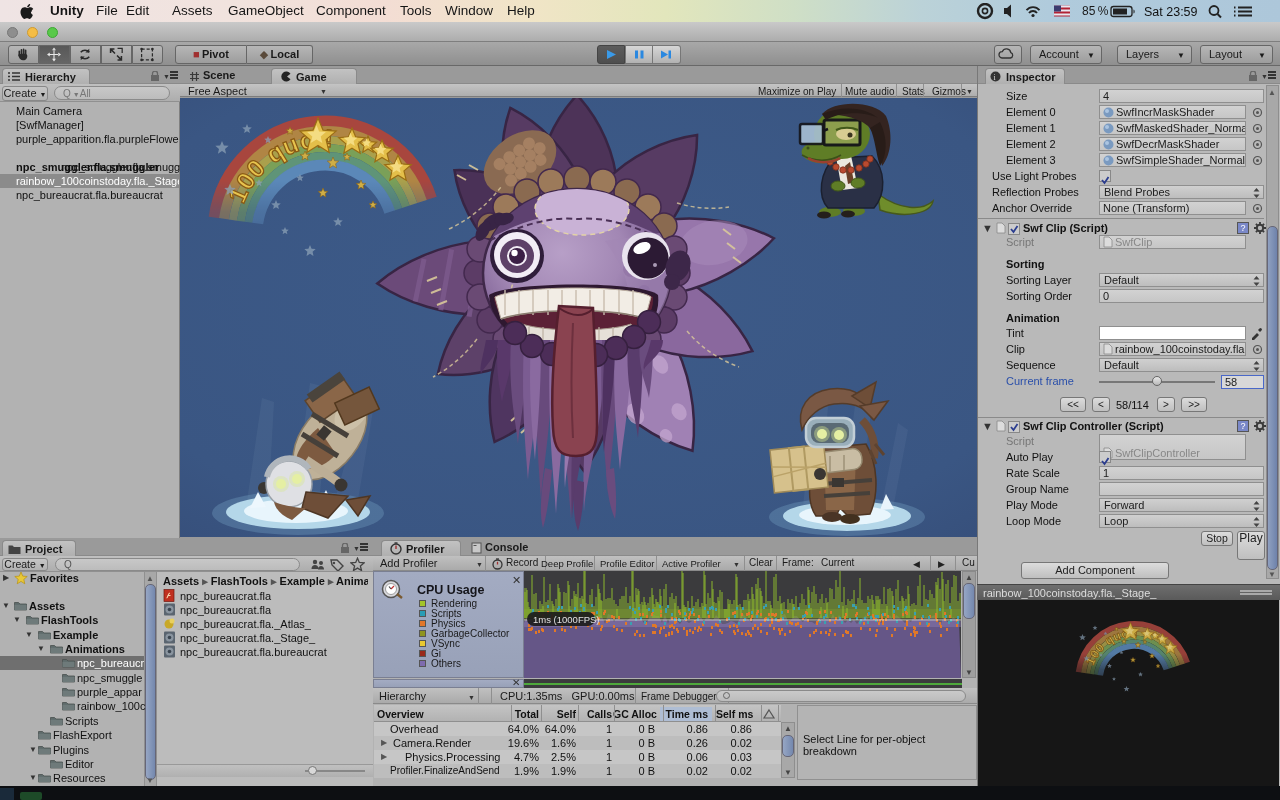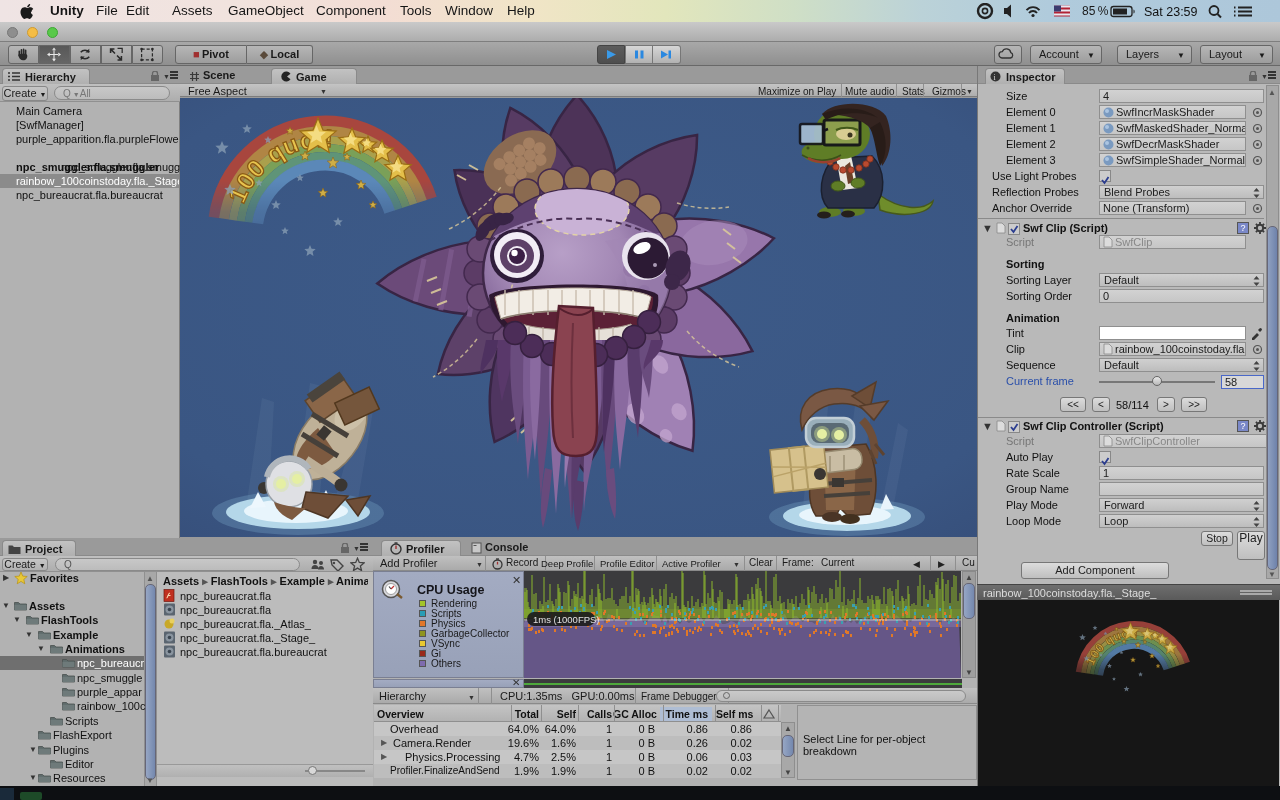--- a/index.html
+++ b/index.html
@@ -633,21 +633,21 @@
         <path d="M2 5l2.5 3L8.5 2" fill="none" stroke="#2b3d8f" stroke-width="1.8"></path>
       </svg></span>&nbsp;<b>Swf Clip Controller (Script)</b></div>
 <div style="position:absolute;left:1237px;top:420px;width:12px;height:12px;background:#7a88c8;border:1px solid #555;font-size:9px;color:#fff;text-align:center;line-height:11px;box-sizing:border-box;">?</div>
 <svg style="position:absolute;left:1254px;top:420px;" width="12" height="12">
     <circle cx="6" cy="6" r="3.2" fill="none" stroke="#3a3a3a" stroke-width="2"></circle>
     <g stroke="#3a3a3a" stroke-width="1.8">
       <path d="M6 0v2.2M6 9.8V12M0 6h2.2M9.8 6H12M1.9 1.9l1.5 1.5M8.6 8.6l1.5 1.5M10.1 1.9L8.6 3.4M3.4 8.6l-1.5 1.5"></path>
     </g>
   </svg>
 <div style="position:absolute;left:1006px;top:435px;font-size:11px;color:#777;white-space:nowrap;">Script</div>
-<div style="position:absolute;left:1099px;top:434px;width:169px;height:14px;background:linear-gradient(#d2d2d2,#c6c6c6);border:1px solid #8f8f8f;box-sizing:border-box;font-size:11px;color:#888;padding:0 3px;line-height:13px;white-space:nowrap;overflow:hidden;"><svg width="10" height="12" style="vertical-align:-2px;margin-right:2px;">
+<div style="position:absolute;left:1099px;top:434px;width:147px;height:14px;background:linear-gradient(#d2d2d2,#c6c6c6);border:1px solid #8f8f8f;box-sizing:border-box;font-size:11px;color:#888;padding:12px 3px;line-height:13px;white-space:nowrap;overflow:hidden;"><svg width="10" height="12" style="vertical-align:-2px;margin-right:2px;">
       <path d="M1 1h5l3 3v7H1z" fill="#dcdcdc" stroke="#888" stroke-width=".8"></path>
     </svg>SwfClipController</div>
 <div style="position:absolute;left:1006px;top:451px;font-size:11px;color:#111;white-space:nowrap;">Auto Play</div>
 <div style="position:absolute;left:1099px;top:451px;width:12px;height:12px;background:#ccc;border:1px solid #888;box-sizing:border-box;"><svg width="10" height="10">
       <path d="M2 5l2.5 3L8.5 2" fill="none" stroke="#2b3d8f" stroke-width="1.8"></path>
     </svg></div>
 <div style="position:absolute;left:1006px;top:467px;font-size:11px;color:#111;white-space:nowrap;">Rate Scale</div>
 <div style="position:absolute;left:1099px;top:466px;width:165px;height:14px;background:linear-gradient(#d2d2d2,#c6c6c6);border:1px solid #8f8f8f;box-sizing:border-box;font-size:11px;color:#202020;padding:0 3px;line-height:13px;white-space:nowrap;overflow:hidden;">1</div>
 <div style="position:absolute;left:1006px;top:483px;font-size:11px;color:#111;white-space:nowrap;">Group Name</div>
 <div style="position:absolute;left:1099px;top:482px;width:165px;height:14px;background:linear-gradient(#d2d2d2,#c6c6c6);border:1px solid #8f8f8f;box-sizing:border-box;font-size:11px;color:#202020;padding:0 3px;line-height:13px;white-space:nowrap;overflow:hidden;"></div>

